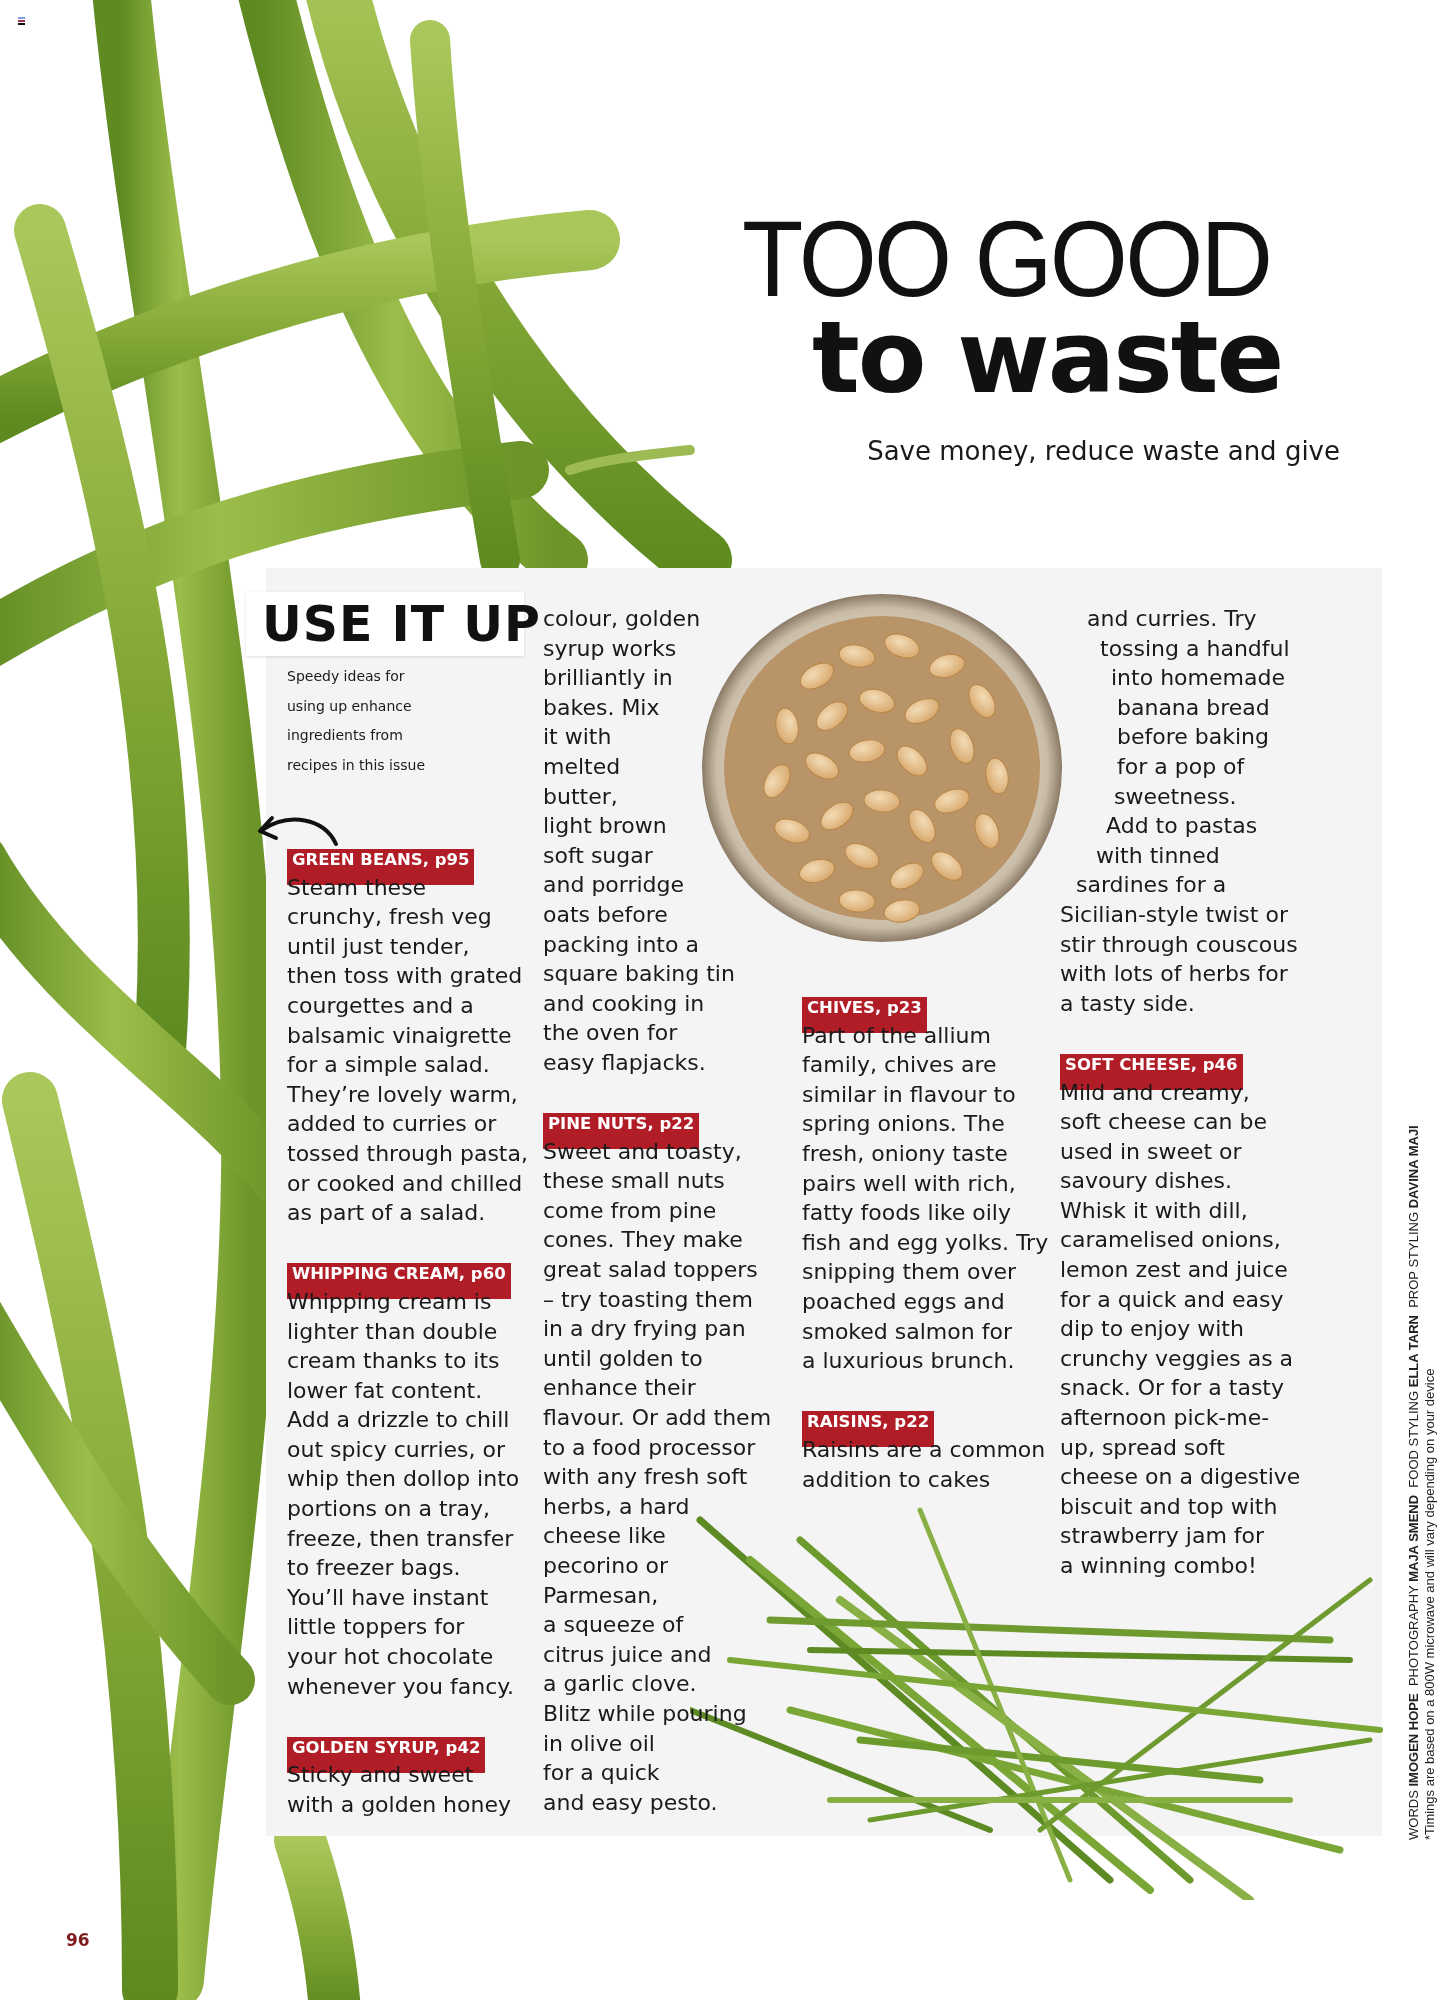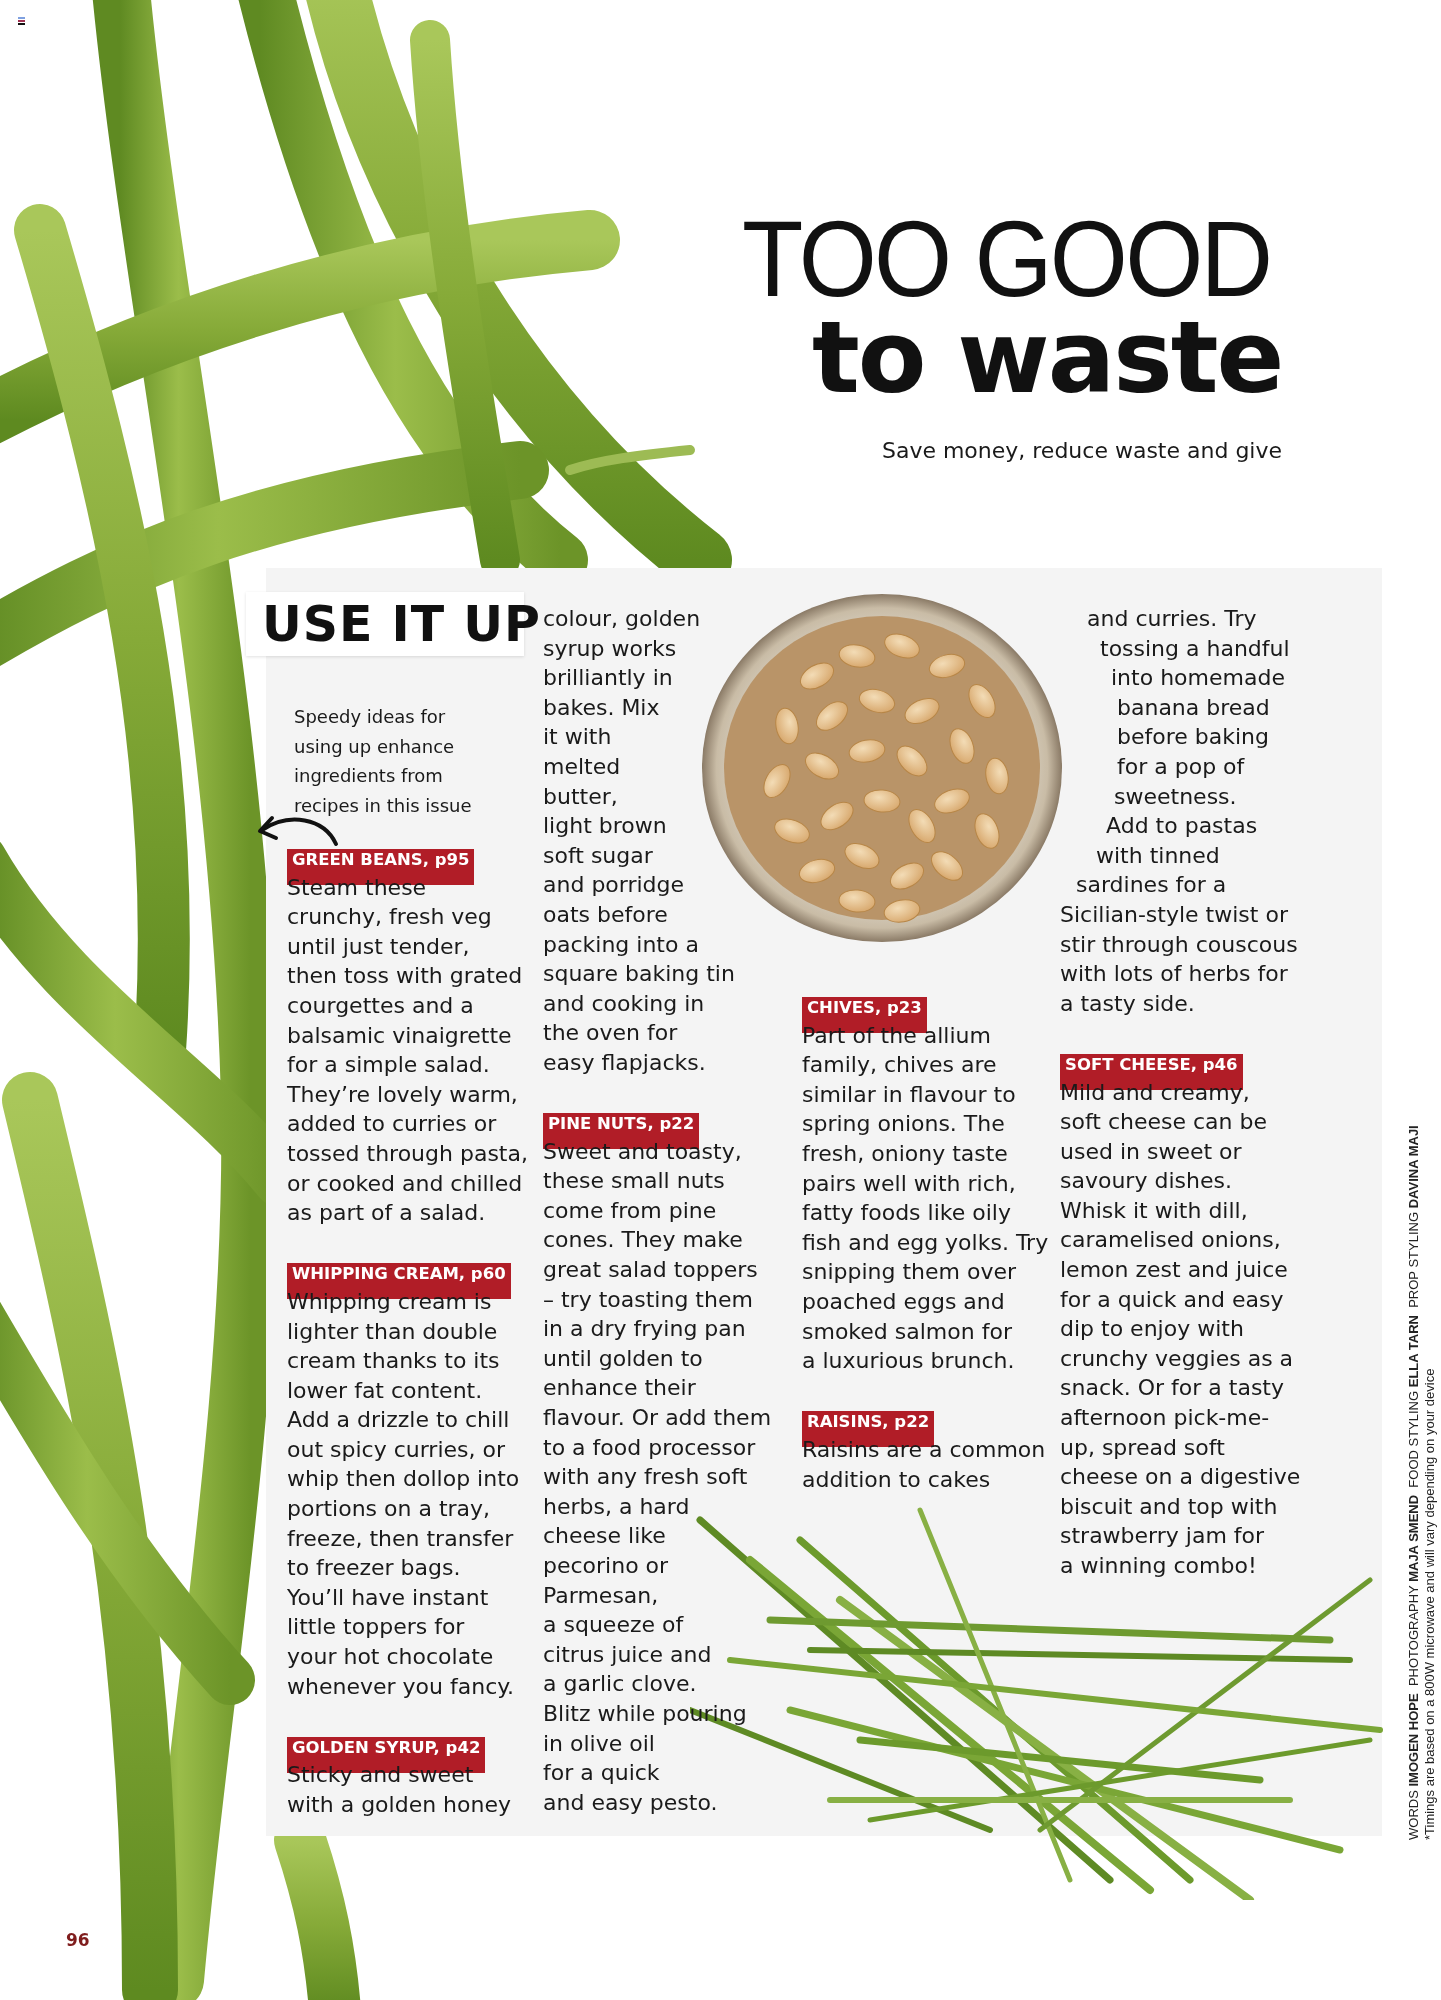--- a/index.html
+++ b/index.html
@@ -25,33 +25,33 @@
     font-family: "Liberation Sans", sans-serif; font-size: 108px; font-weight: 400;
     letter-spacing: -3px; line-height: 1; color: #111;
     transform: scaleX(0.93); transform-origin: left top;
   }
   .headline2 {
     position: absolute; left: 812px; top: 308px; z-index: 3;
     font-family: "DejaVu Sans", sans-serif; font-size: 100px; font-weight: 700;
     letter-spacing: -2px; line-height: 1; color: #111;
   }
   .standfirst {
-    position: absolute; left: 792px; top: 432px; width: 580px; z-index: 3;
-    text-align: center; font-size: 22px; line-height: 38px; color: #1a1a1a;
+    position: absolute; left: 760px; top: 432px; width: 580px; z-index: 3;
+    text-align: right; font-size: 26px; line-height: 38px; color: #1a1a1a;
   }
   .useit-box {
     position: absolute; left: 246px; top: 592px; width: 278px; height: 64px;
     background: #ffffff; z-index: 5;
     box-shadow: 0 1px 3px rgba(0,0,0,0.12);
   }
   .useit {
     position: absolute; left: 262px; top: 597px; z-index: 6;
     font-size: 49px; font-weight: 700; line-height: 56px; letter-spacing: 1px; color: #111;
   }
-  .intro { position: absolute; left: 294px; top: 662px; z-index: 5; font-size: 18px; line-height: 29.5px; color: #1a1a1a; margin-top: 40px; }
+  .intro { position: absolute; left: 287px; top: 662px; z-index: 5; font-size: 14px; line-height: 29.5px; color: #1a1a1a; }
 
   .col { position: absolute; z-index: 5; font-size: 22px; line-height: 29.6px; color: #1a1a1a; white-space: pre; }
   .col .line { display: block; height: 29.6px; }
   .tag {
     display: inline-block; background: #b11d27; color: #ffffff;
     font-size: 16.5px; font-weight: 700; line-height: 21px; padding: 0 5px; height: 36px;
     margin: 4px 0 4px 0;
   }
   .tagline { display: block; height: 29.6px; }
   .gap { display: block; height: 29.6px; }

